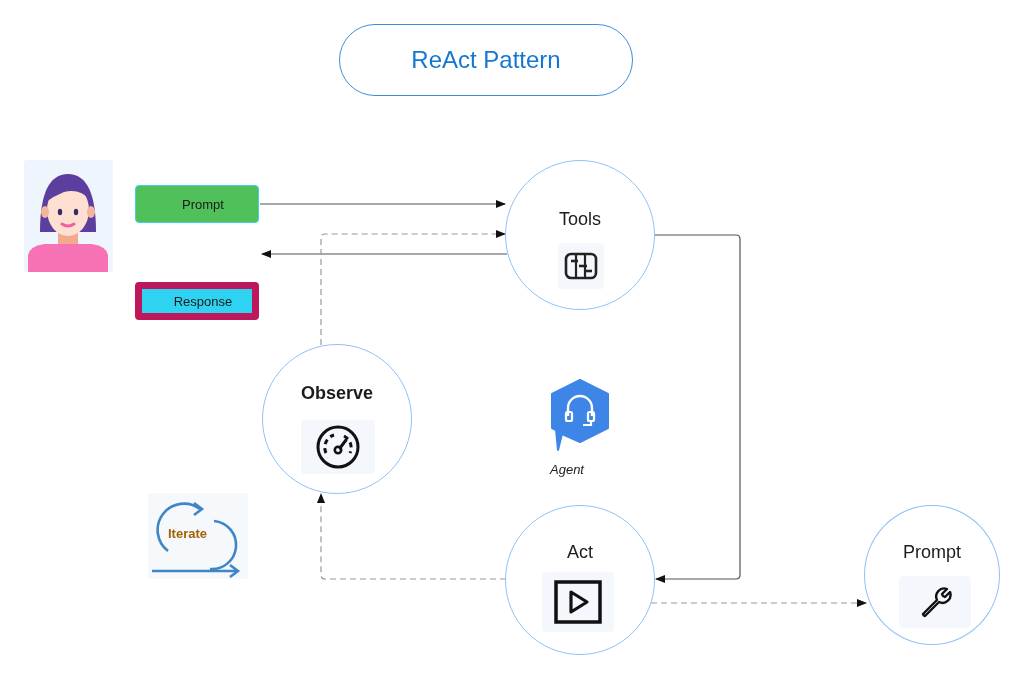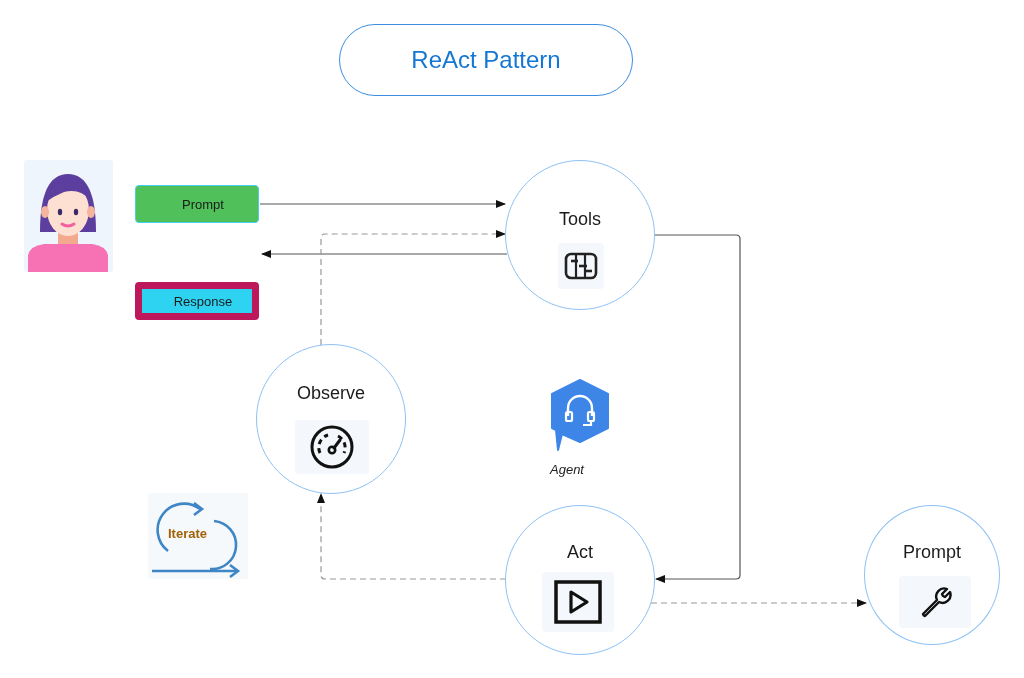--- a/index.html
+++ b/index.html
@@ -78,21 +78,21 @@
       <rect x="2" y="2" width="30" height="24" rx="5" fill="none" stroke="#222" stroke-width="2.6"></rect>
       <line x1="12" y1="2" x2="12" y2="26" stroke="#222" stroke-width="2.2"></line>
       <line x1="21" y1="2" x2="21" y2="26" stroke="#222" stroke-width="2.2"></line>
       <line x1="7" y1="9" x2="14" y2="9" stroke="#222" stroke-width="2.6"></line>
       <line x1="15" y1="14" x2="23" y2="14" stroke="#222" stroke-width="2.6"></line>
       <line x1="21" y1="19" x2="28" y2="19" stroke="#222" stroke-width="2.6"></line>
     </svg>
   </div>
 </div>
 
-<div class="abs node" style="left:256px;top:344px;width:150px;height:150px;">
+<div class="abs node" style="left:262px;top:344px;width:150px;height:150px;font-weight:bold;">
   <div class="node-label" style="top:36px;">Observe</div>
   <div class="icon-tile" style="left:38px;top:75px;width:74px;height:54px;">
     <svg width="48" height="48" viewBox="0 0 48 48">
       <circle cx="24" cy="24" r="20" fill="none" stroke="#111" stroke-width="3"></circle>
       <path d="M12,30 A13,13 0 0 1 20,12" fill="none" stroke="#111" stroke-width="3" stroke-dasharray="5,4"></path>
       <path d="M30,13 A13,13 0 0 1 36,30" fill="none" stroke="#111" stroke-width="3" stroke-dasharray="5,4"></path>
       <circle cx="24" cy="27" r="3.2" fill="none" stroke="#111" stroke-width="2.6"></circle>
       <line x1="26" y1="25" x2="32" y2="17" stroke="#111" stroke-width="3" stroke-linecap="round"></line>
     </svg>
   </div>

